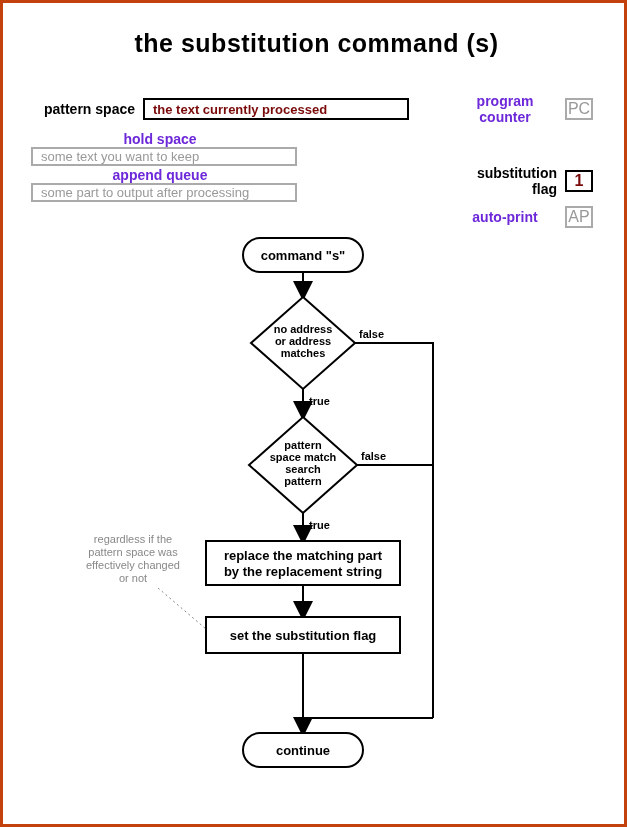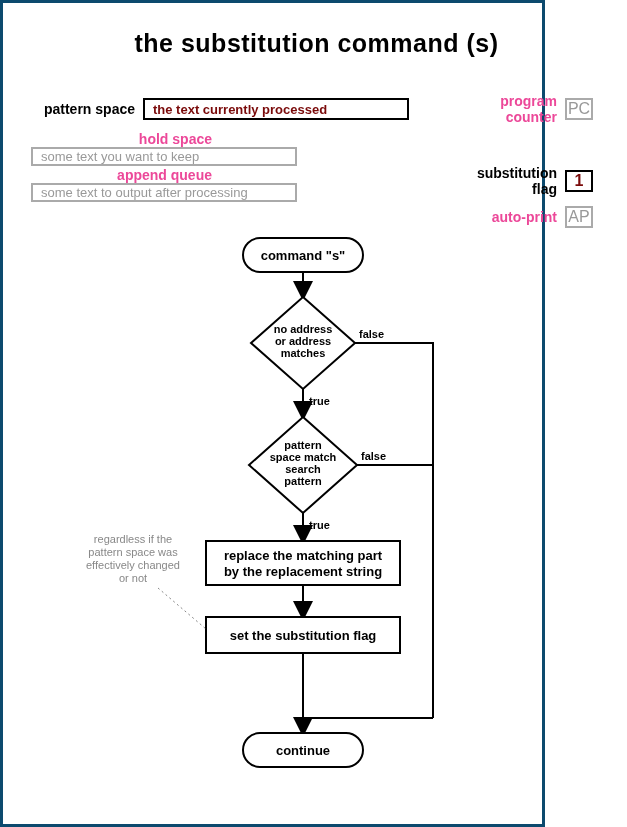--- a/index.html
+++ b/index.html
@@ -2,24 +2,24 @@
 <html><head>
 <meta charset="utf-8">
 <style>
   body {
     margin: 0;
     padding: 0;
     background: #fff;
     font-family: Arial, Helvetica, sans-serif;
   }
   .page {
-    width: 545px;
+    width: 627px;
     height: 827px;
     box-sizing: border-box;
-    border: 3px solid #0c4a6e;
+    border: 3px solid #c2410c;
     position: relative;
     background: #fff;
   }
   .title {
     position: absolute;
     top: 26px;
     left: 0;
     width: 627px;
     text-align: center;
     font-family: "Arial Narrow", "Helvetica Condensed", Arial, sans-serif;
@@ -34,21 +34,21 @@
     height: 28px;
   }
   .label {
     font-family: "Arial Narrow", Arial, sans-serif;
     font-weight: 700;
     font-size: 14px;
     text-align: right;
     width: 104px;
     padding-right: 8px;
   }
-  .label.dim { color: #ec4899; }
+  .label.dim { color: #6d28d9; text-align: center; }
   .label.strong { color: #000; }
   .field {
     height: 22px;
     display: flex;
     align-items: center;
     padding: 0 8px;
     font-size: 13px;
     font-family: "Arial Narrow", Arial, sans-serif;
     box-sizing: border-box;
   }
@@ -112,21 +112,21 @@
   <div class="row" style="left:28px; top:92px;">
     <div class="label strong">pattern space</div>
     <div class="field long active">the text currently processed</div>
   </div>
   <div class="row" style="left:28px; top:128px;flex-direction:column;">
     <div class="label dim">hold space</div>
     <div class="field long inactive">some text you want to keep</div>
   </div>
   <div class="row" style="left:28px; top:164px;flex-direction:column;">
     <div class="label dim">append queue</div>
-    <div class="field long inactive">some text to output after processing</div>
+    <div class="field long inactive">some part to output after processing</div>
   </div>
 
   <div class="row" style="left:450px; top:92px;">
     <div class="label dim">program counter</div>
     <div class="field short inactive">PC</div>
   </div>
   <div class="row" style="left:450px; top:164px;">
     <div class="label strong">substitution flag</div>
     <div class="field short active">1</div>
   </div>

